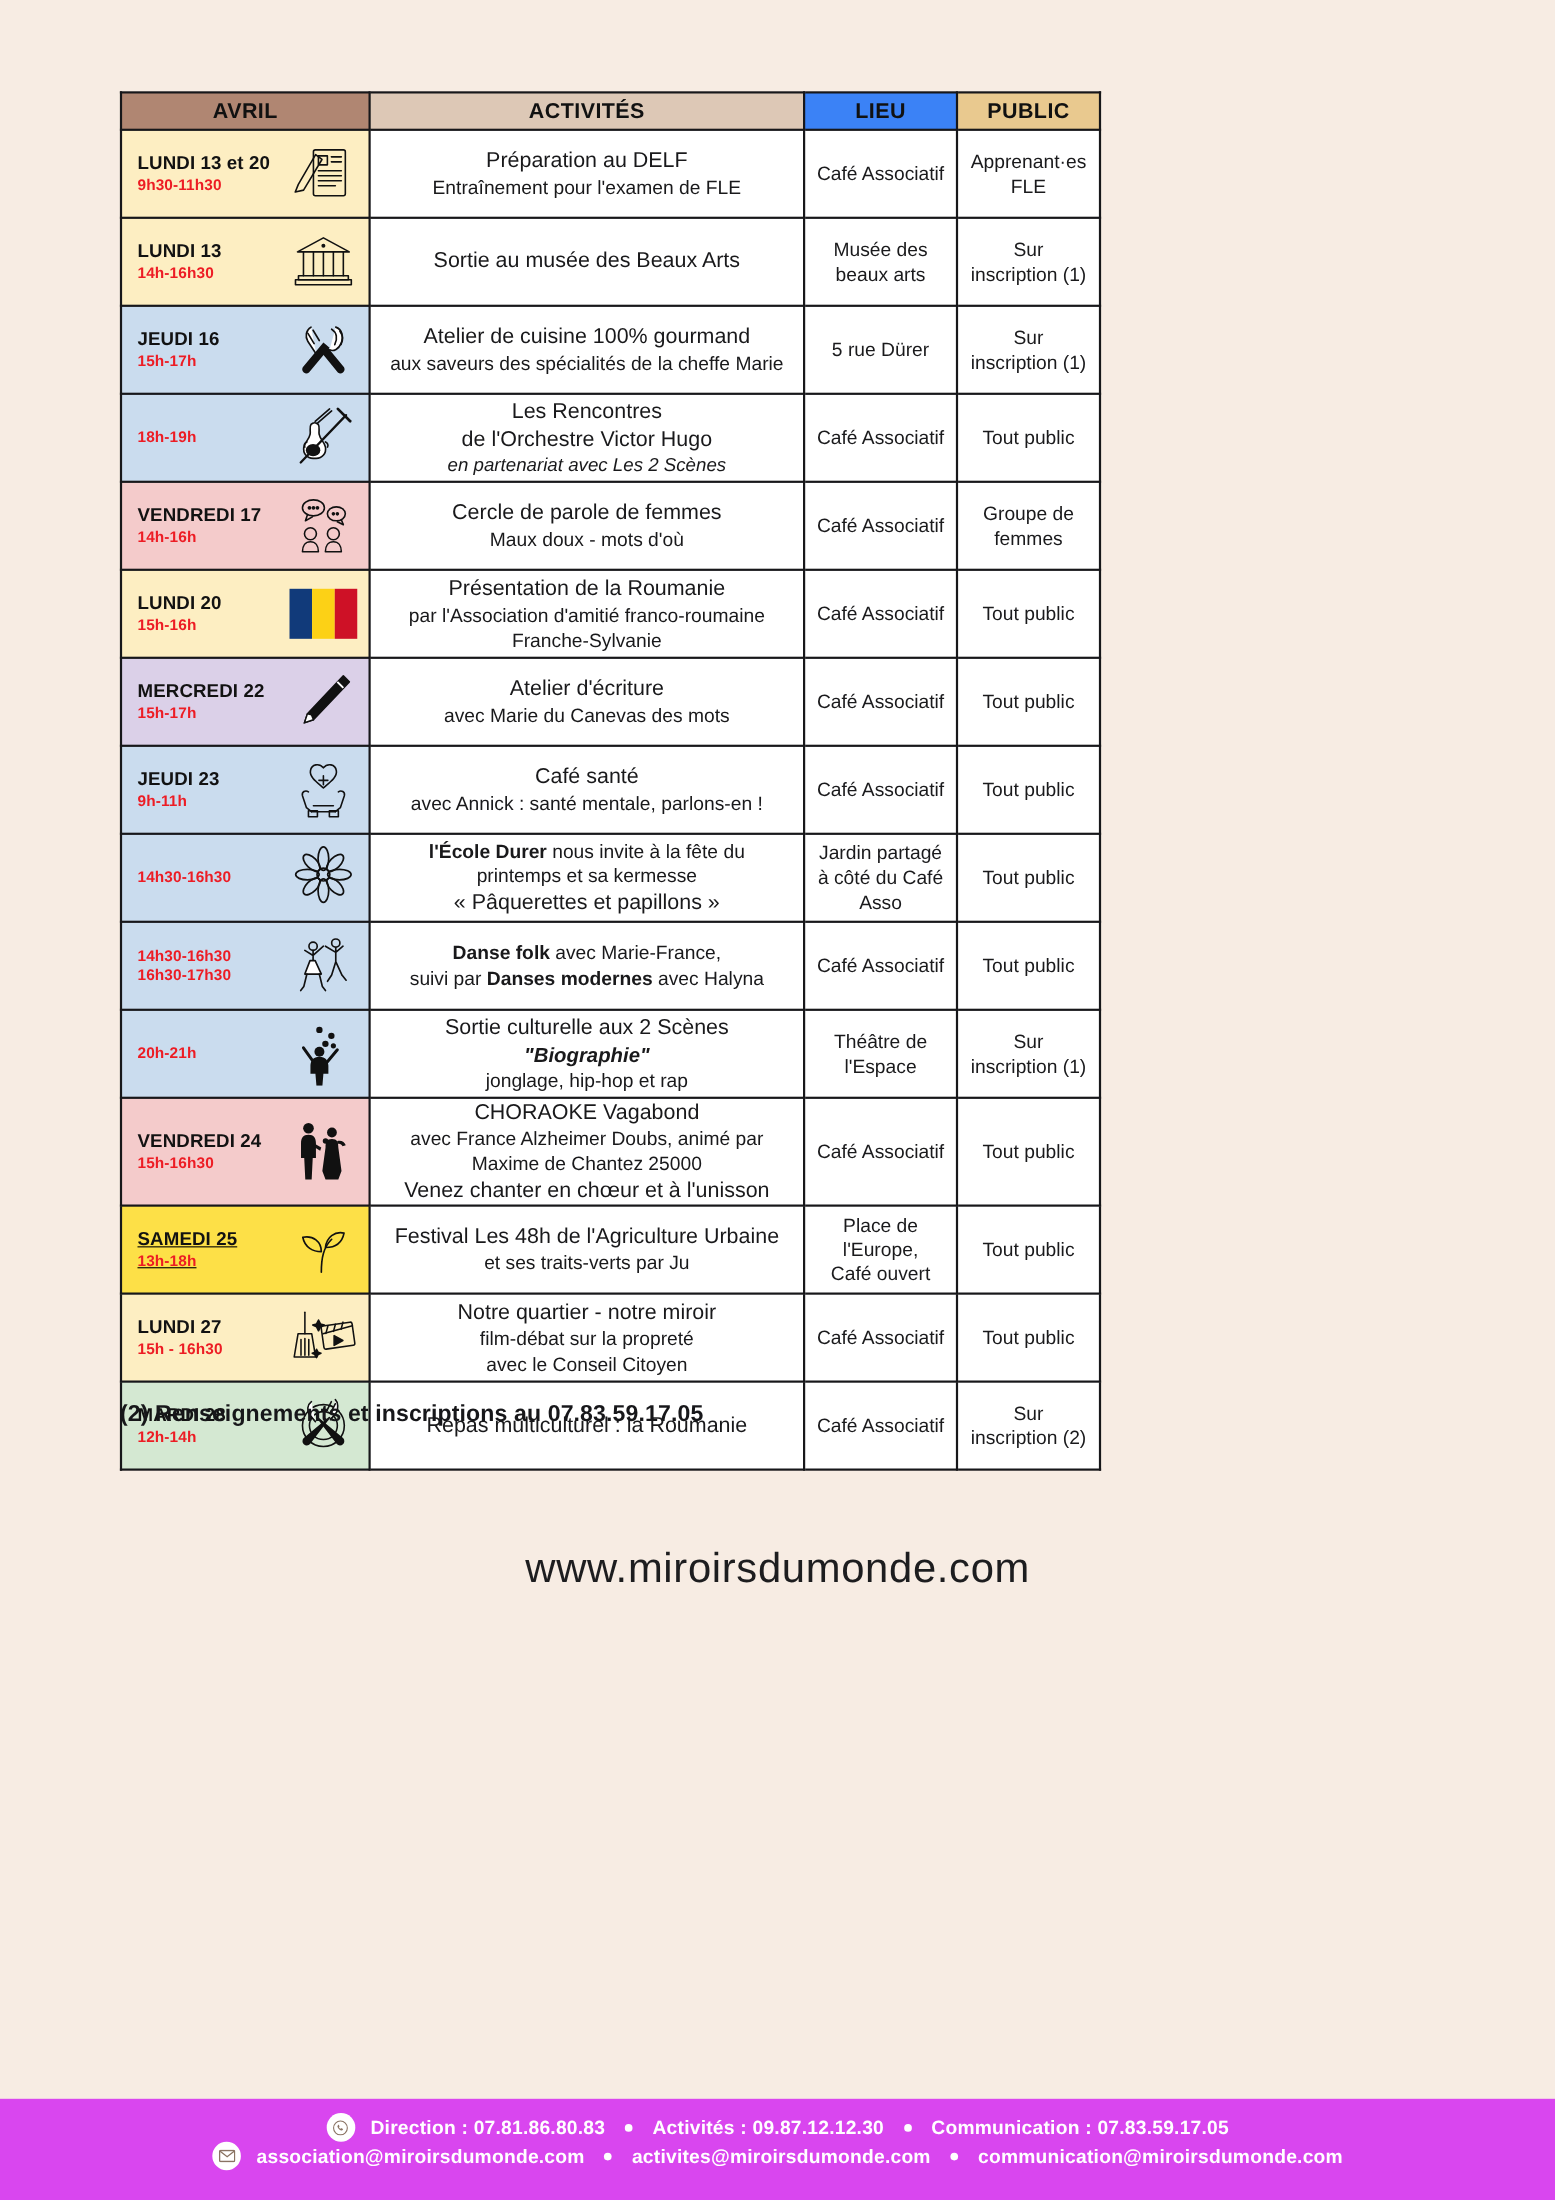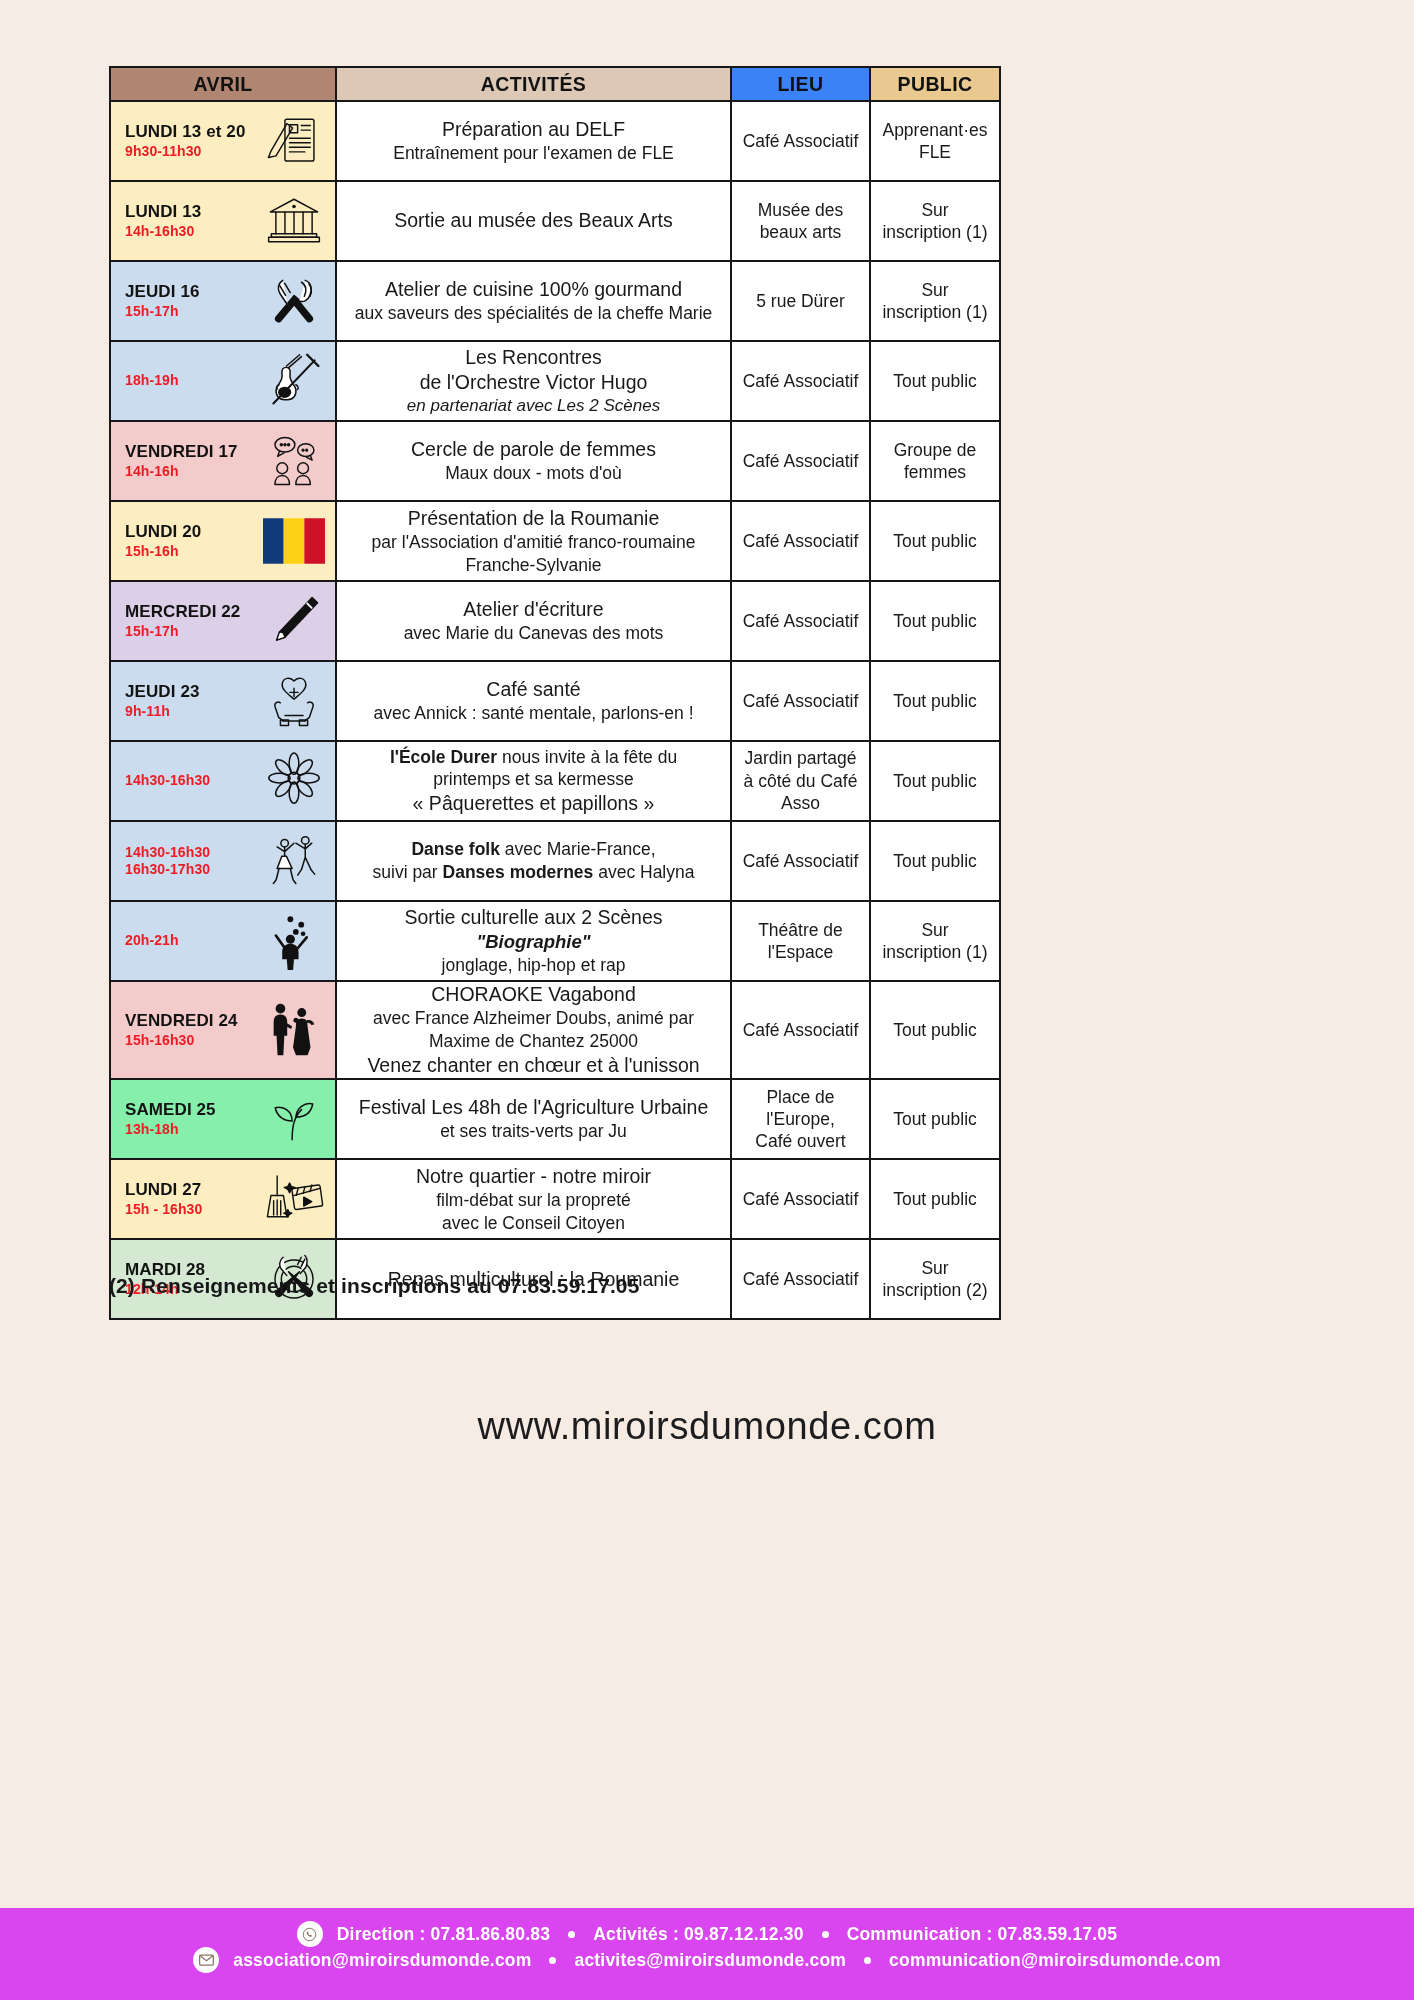--- a/index.html
+++ b/index.html
@@ -11,21 +11,21 @@
     background: #f7ece3;
     font-family: "Liberation Sans", sans-serif;
     position: relative;
     overflow: hidden;
   }
 
   
   .sheet {
     position: absolute;
     left: 109px;
-    top: 66px;
+    top: 83px;
     width: 890px;
   }
   table.cal {
     border-collapse: collapse;
     width: 890px;
     table-layout: fixed;
   }
   table.cal td, table.cal th {
     border: 2px solid #17171a;
     padding: 0;
@@ -87,21 +87,21 @@
     align-items: center;
     justify-content: center;
   }
   .dt-icon svg { display: block; }
 
   
   .bg-cream  { background: #fdeec2; }
   .bg-blue   { background: #cadcee; }
   .bg-pink   { background: #f4cbcb; }
   .bg-lilac  { background: #dbd0e8; }
-  .bg-peach  { background: #86efac; }
+  .bg-peach  { background: #fde047; text-decoration: underline; }
   .bg-green  { background: #d4e8d2; }
 
   
   .act {
     padding: 11px 14px;
     text-align: center;
     line-height: 1.30;
     color: #19191b;
     background: #fff;
   }

